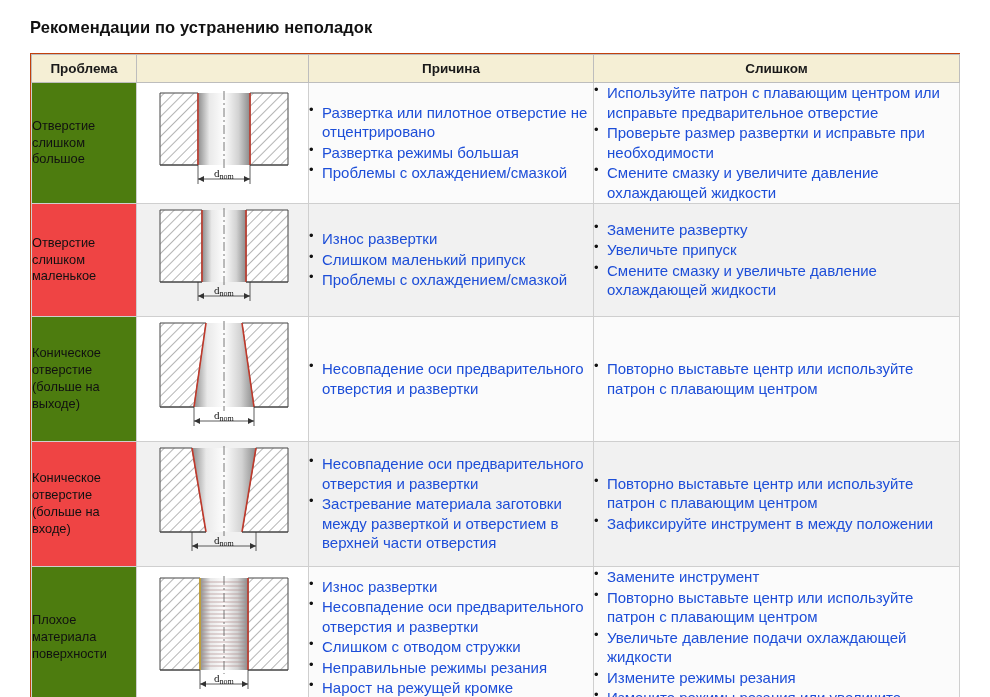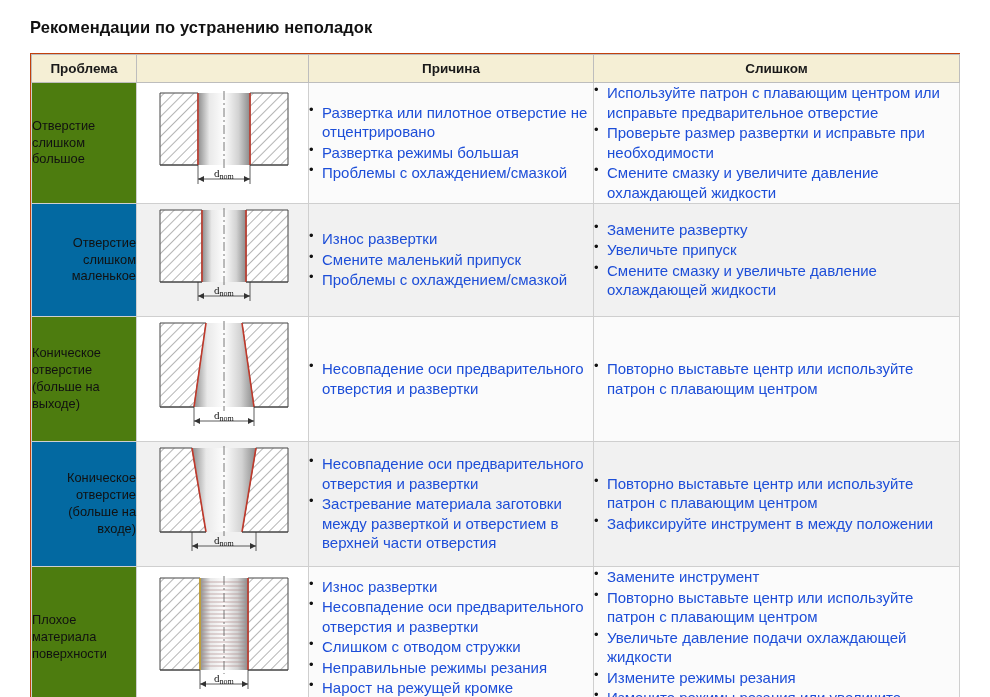--- a/index.html
+++ b/index.html
@@ -67,21 +67,21 @@
     border-left: none;
   }
   td.cause, td.sol {
     font-size: 15px;
     line-height: 1.30;
     color: #1d4ed8;
     padding: 8px 10px 8px 8px;
     vertical-align: top;
   }
   tr.alt td.cause, tr.alt td.sol, tr.alt td.fig { background: #f1f1f1; }
-  tr.alt td.problem { background: #0369a1; text-align: right; }
+  tr.alt td.problem { background: #ef4444; }
   tr.norm td.cause, tr.norm td.sol { background: #fbfbfb; }
 
   ul.bul {
     list-style: none;
     margin: 0;
     padding: 0;
   }
   ul.bul li {
     position: relative;
     padding-left: 13px;
@@ -206,21 +206,21 @@
                 <line x1="58" y1="78" x2="58" y2="97" stroke="#333" stroke-width="0.8"></line>
                 <line x1="110" y1="78" x2="110" y2="97" stroke="#333" stroke-width="0.8"></line>
                 <line x1="58" y1="92" x2="110" y2="92" stroke="#333" stroke-width="0.8"></line>
                 <path d="M58,92 l6,-3 l0,6 Z" fill="#333"></path>
                 <path d="M110,92 l-6,-3 l0,6 Z" fill="#333"></path>
                 <text class="dim-label" x="74" y="90">d<tspan class="dim-sub" dy="2">nom</tspan></text>
               </svg></span></td>
           <td class="cause">
             <ul class="bul">
               <li>Износ развертки</li>
-              <li>Смените маленький припуск</li>
+              <li>Слишком маленький припуск</li>
               <li>Проблемы с охлаждением/смазкой</li>
             </ul>
           </td>
           <td class="sol">
             <ul class="bul">
               <li>Замените развертку</li>
               <li>Увеличьте припуск</li>
               <li>Смените смазку и увеличьте давление охлаждающей жидкости</li>
             </ul>
           </td>

